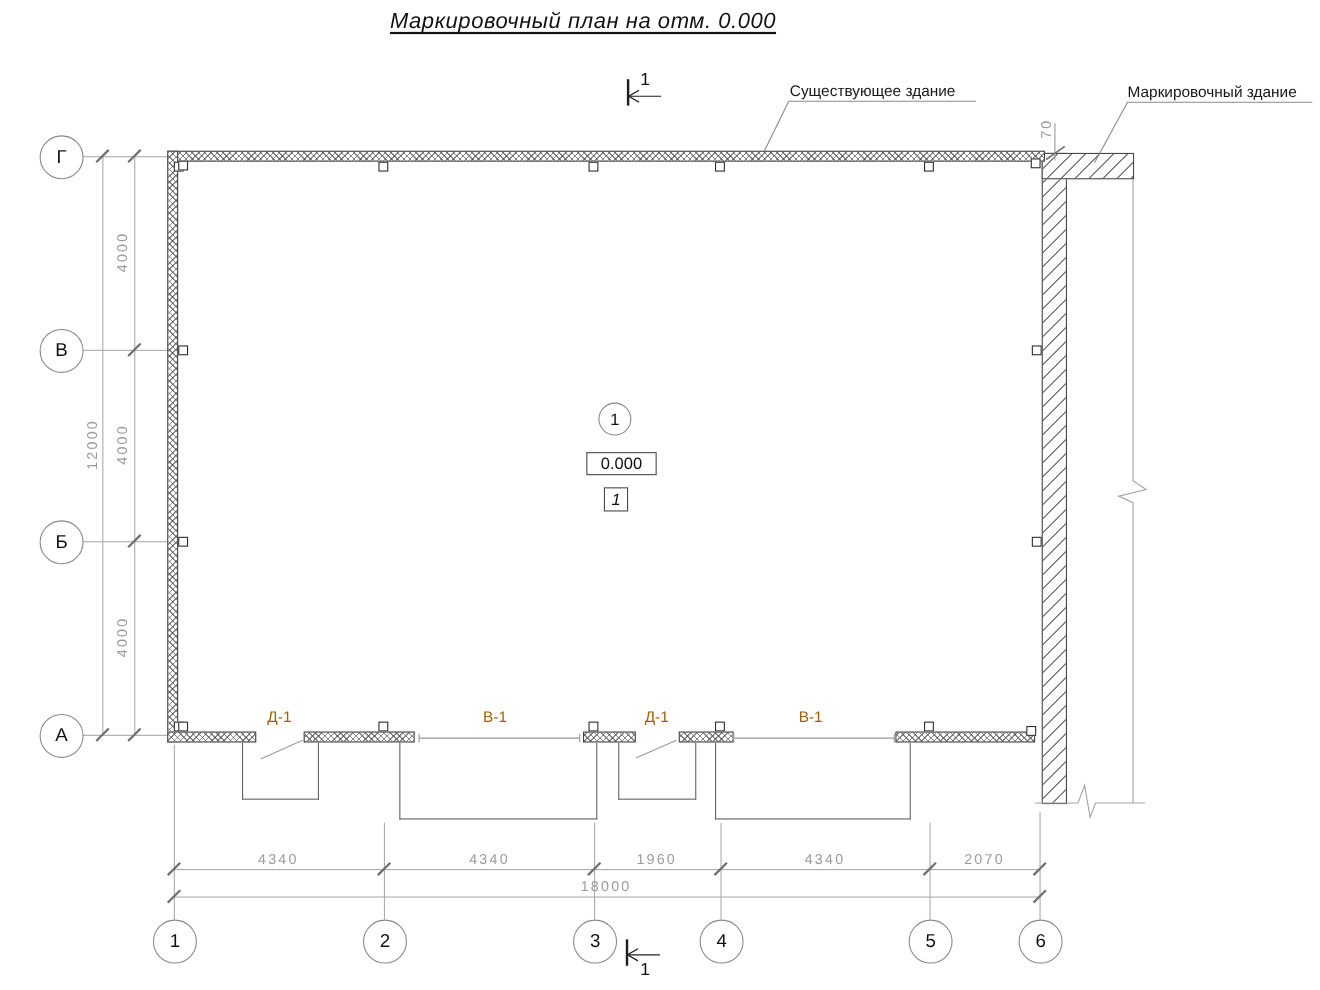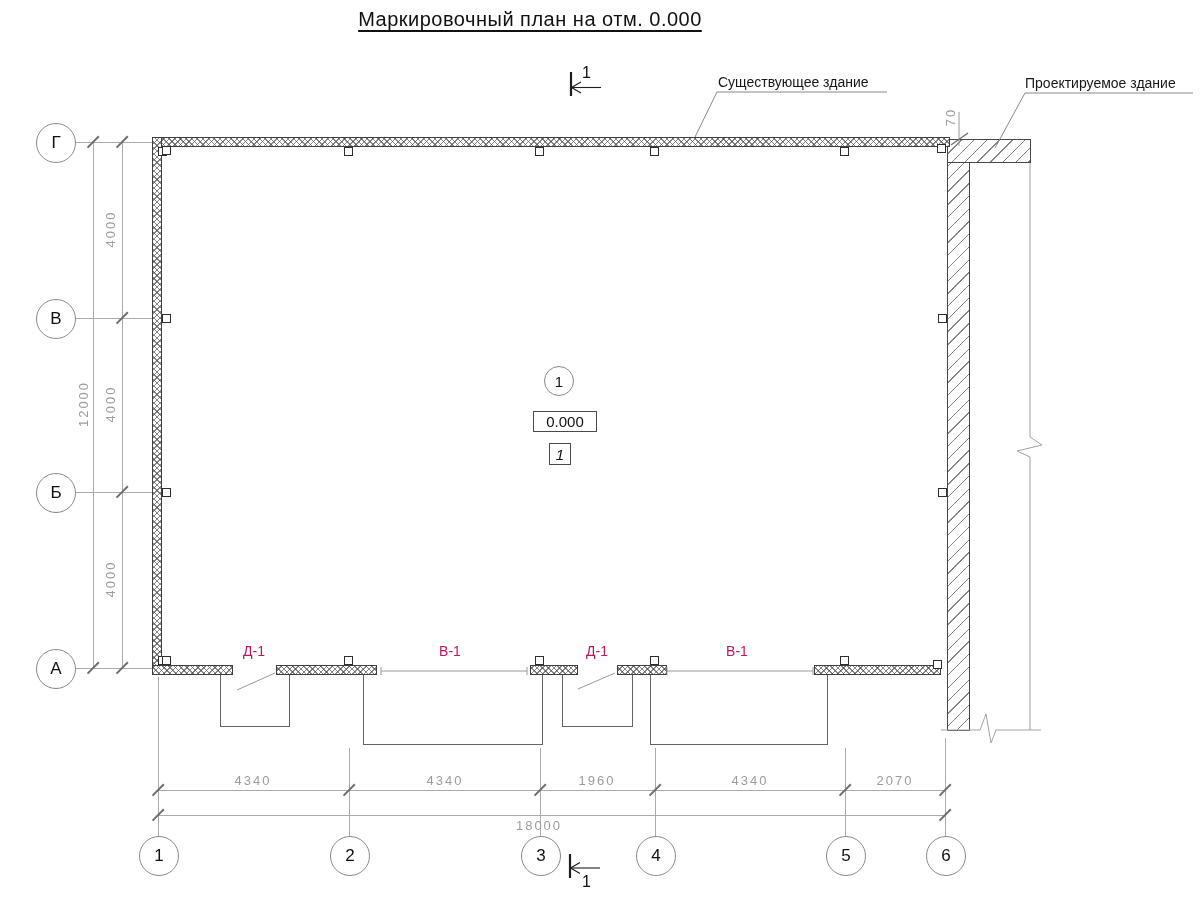--- a/index.html
+++ b/index.html
@@ -25,26 +25,26 @@
   .tick{position:absolute;width:16px;height:1.5px;background:#6e6e6e;transform:rotate(-45deg);}
   .dimtext{position:absolute;color:#9c9c9c;font-size:13px;line-height:14px;letter-spacing:2px;text-align:center;white-space:nowrap;}
   .dimtext-rot{transform:rotate(-90deg);transform-origin:center center;}
   .bubble{
     position:absolute;width:38px;height:38px;border:1px solid #8a8a8a;border-radius:50%;
     background:#fff;display:flex;align-items:center;justify-content:center;
     font-size:17px;color:#111;
   }
   .colmark{position:absolute;width:9px;height:9px;box-sizing:border-box;border:1.5px solid #2e2e2e;background:#fff;}
   .porch{position:absolute;box-sizing:border-box;border:1.5px solid #636363;border-top:none;background:transparent;}
-  .openlabel{position:absolute;width:44px;text-align:center;font-size:14px;color:#be185d;}
+  .openlabel{position:absolute;width:44px;text-align:center;font-size:14px;color:#a16207;}
   .calloutlabel{position:absolute;font-size:14px;color:#171717;white-space:nowrap;}
   .seclabel{position:absolute;font-size:16px;color:#111;}
   .title{
     position:absolute;left:230px;top:8px;width:600px;text-align:center;
-    font-size:20px;color:#111;text-decoration:underline;
+    font-size:20px;font-style:italic;color:#111;text-decoration:underline;
     text-underline-offset:4px;letter-spacing:.5px;
   }
   .annobox{position:absolute;box-sizing:border-box;border:1px solid #4a4a4a;background:#fff;
     display:flex;align-items:center;justify-content:center;font-size:15px;color:#111;}
   svg.ovl{position:absolute;left:0;top:0;}
 </style>
 </head>
 <body>
 
 <div id="canvas">
@@ -88,21 +88,21 @@
   <div class="tick" style="left:837px;top:789px;"></div>
   <div class="tick" style="left:937px;top:789px;"></div>
   <div class="tick" style="left:150px;top:814px;"></div>
   <div class="tick" style="left:937px;top:814px;"></div>
 
   <div class="dimtext" style="left:223px;top:774px;width:60px;">4340</div>
   <div class="dimtext" style="left:415px;top:774px;width:60px;">4340</div>
   <div class="dimtext" style="left:567px;top:774px;width:60px;">1960</div>
   <div class="dimtext" style="left:720px;top:774px;width:60px;">4340</div>
   <div class="dimtext" style="left:865px;top:774px;width:60px;">2070</div>
-  <div class="dimtext" style="left:499px;top:799px;width:80px;margin-top:20px;">18000</div>
+  <div class="dimtext" style="left:511px;top:799px;width:80px;">18000</div>
 
   <div class="dimtext dimtext-rot" style="left:931px;top:110px;width:40px;">70</div>
 
   <div class="porch" style="left:220px;top:675px;width:70px;height:52px;"></div>
   <div class="porch" style="left:363px;top:675px;width:180px;height:70px;"></div>
   <div class="porch" style="left:562px;top:675px;width:71px;height:52px;"></div>
   <div class="porch" style="left:650px;top:675px;width:178px;height:70px;"></div>
 
   <div class="exist" style="left:947px;top:139px;width:23px;height:592px;"></div>
   <div class="exist" style="left:947px;top:139px;width:84px;height:24px;"></div>
@@ -150,21 +150,21 @@
     <path d="M951,145 L968,133" stroke="#6e6e6e" stroke-width="1.4" fill="none"></path>
     <path d="M571,72 L571,96" stroke="#1e1e1e" stroke-width="2.2" fill="none"></path>
     <path d="M571,87.5 L601,87.5" stroke="#1e1e1e" stroke-width="1.1" fill="none"></path>
     <path d="M581,82 L571.5,87.5 L581,93" stroke="#1e1e1e" stroke-width="1.2" fill="none"></path>
     <path d="M570,854 L570,878" stroke="#1e1e1e" stroke-width="2.2" fill="none"></path>
     <path d="M570,868 L600,868" stroke="#1e1e1e" stroke-width="1.1" fill="none"></path>
     <path d="M580,862.5 L570.5,868 L580,873.5" stroke="#1e1e1e" stroke-width="1.2" fill="none"></path>
   </svg>
 
   <div class="calloutlabel" style="left:718px;top:74px;">Существующее здание</div>
-  <div class="calloutlabel" style="left:1025px;top:75px;">Проектируемое здание</div>
+  <div class="calloutlabel" style="left:1025px;top:75px;">Маркировочный здание</div>
 
   <div class="seclabel" style="left:582px;top:64px;">1</div>
   <div class="seclabel" style="left:582px;top:873px;">1</div>
 
   <div class="openlabel" style="left:232px;top:643px;">Д-1</div>
   <div class="openlabel" style="left:428px;top:643px;">В-1</div>
   <div class="openlabel" style="left:575px;top:643px;">Д-1</div>
   <div class="openlabel" style="left:715px;top:643px;">В-1</div>
 
   <div class="bubble" style="left:544px;top:366px;width:28px;height:28px;font-size:15px;">1</div>

